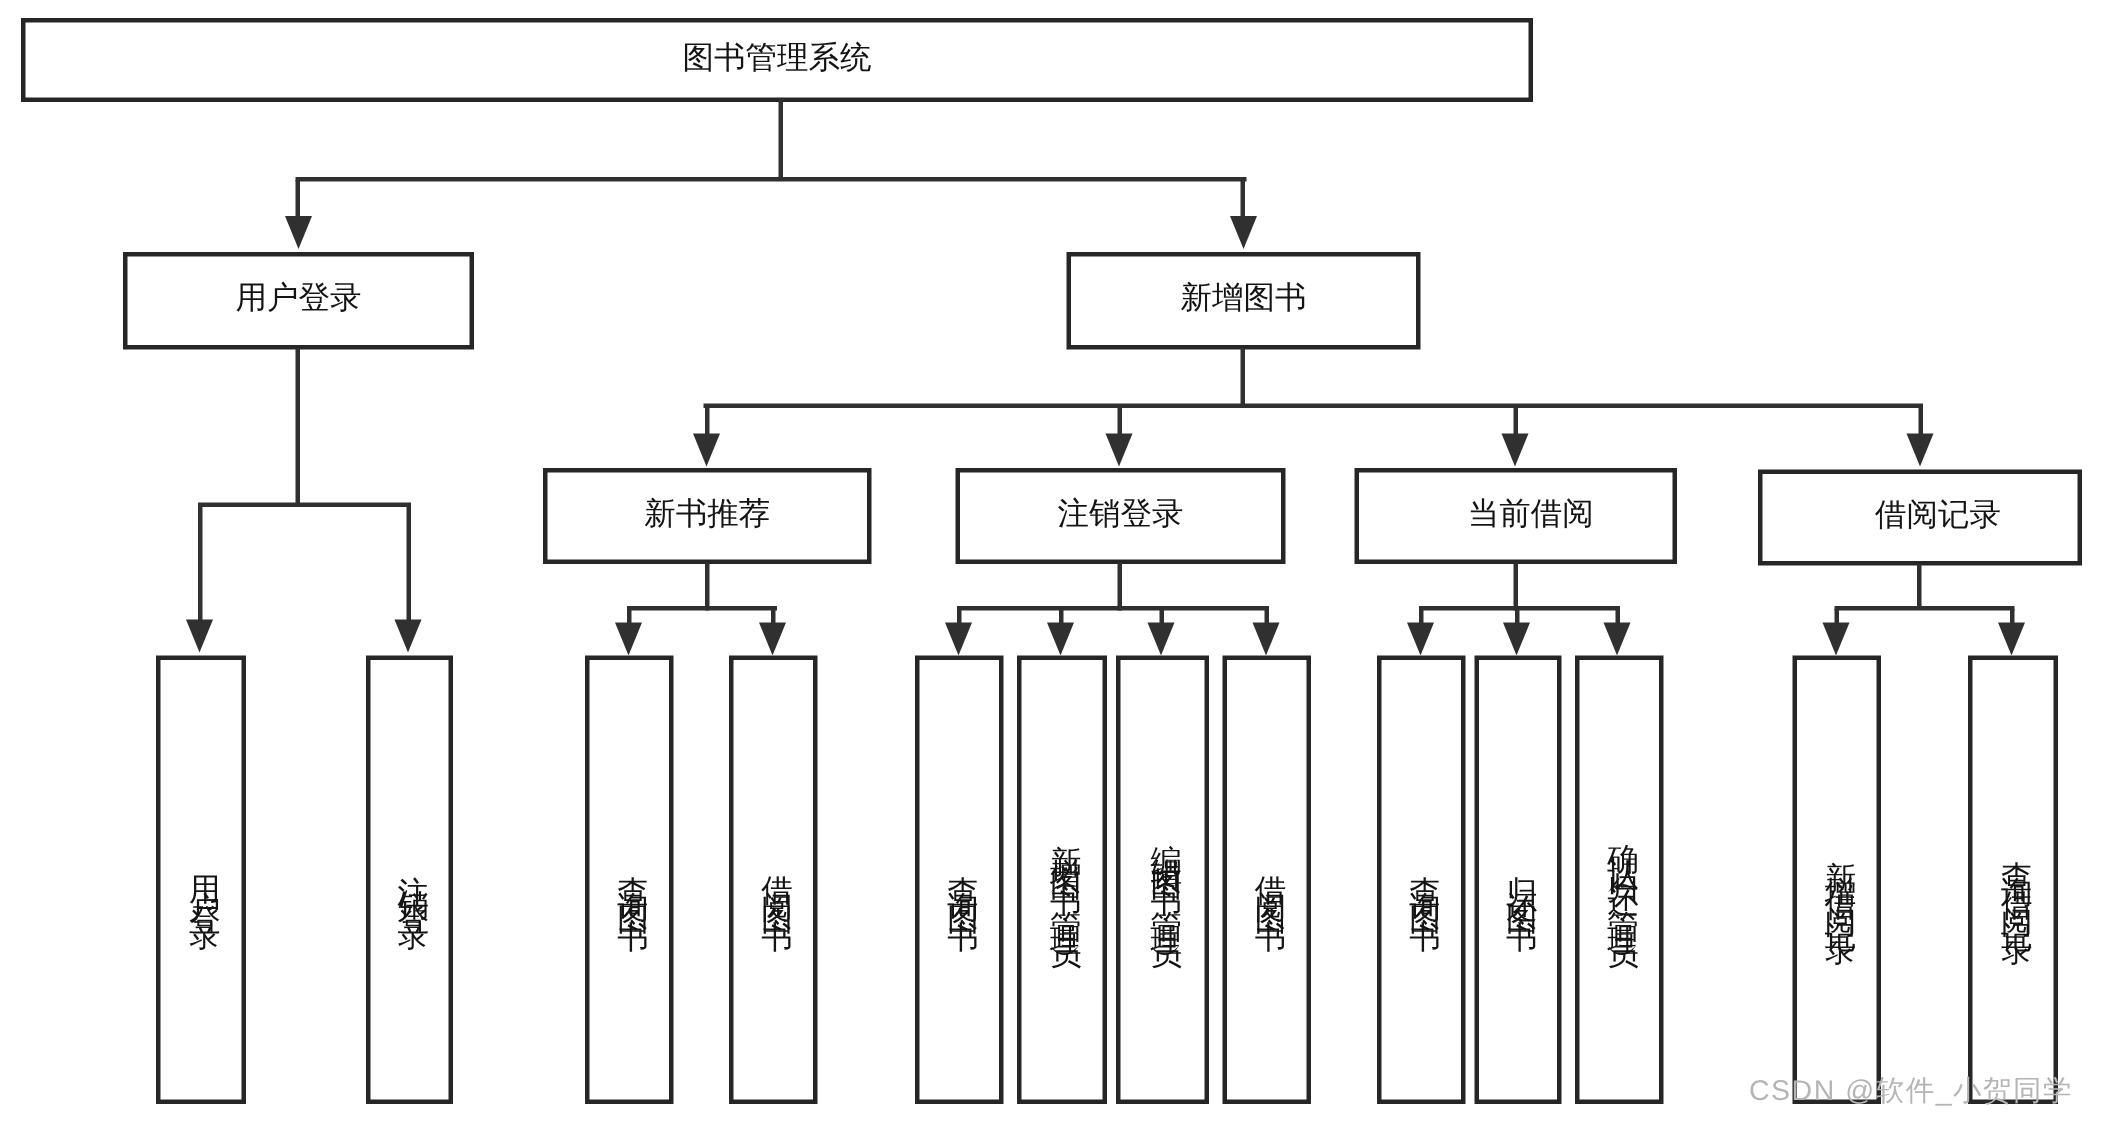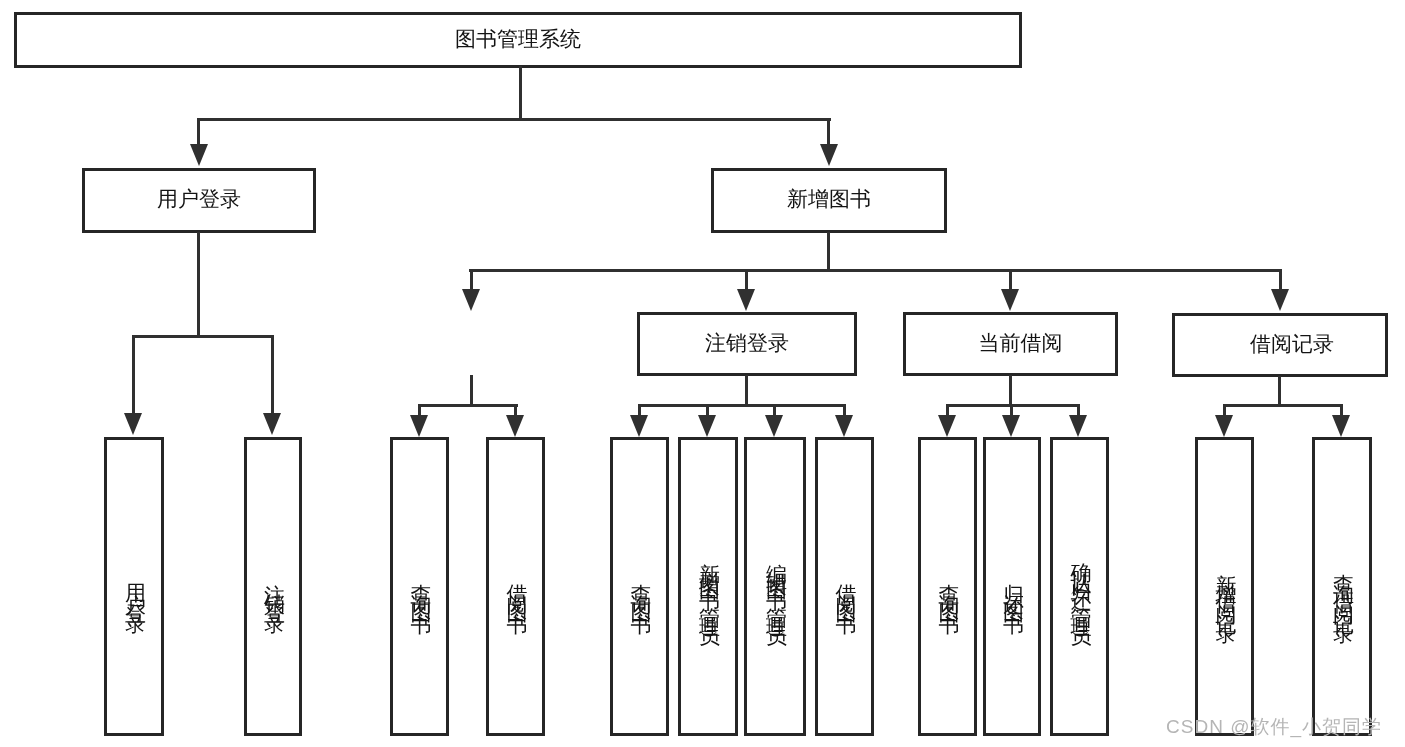--- a/index.html
+++ b/index.html
@@ -58,20 +58,21 @@
   <div class="l" style="left:469px;top:269px;width:813px;height:3px;"></div>
   <div class="l" style="left:470px;top:271px;width:3px;height:20px;"></div>
   <div class="arr" style="left:462px;top:289px;"></div>
   <div class="l" style="left:745px;top:271px;width:3px;height:20px;"></div>
   <div class="arr" style="left:737px;top:289px;"></div>
   <div class="l" style="left:1009px;top:271px;width:3px;height:20px;"></div>
   <div class="arr" style="left:1001px;top:289px;"></div>
   <div class="l" style="left:1279px;top:271px;width:3px;height:20px;"></div>
   <div class="arr" style="left:1271px;top:289px;"></div>
 
+  <div class="node" style="left:362px;top:312px;width:219px;height:64px;">新书推荐</div>
   <div class="node" style="left:637px;top:312px;width:220px;height:64px;">注销登录</div>
   <div class="node" style="left:903px;top:312px;width:215px;height:64px;padding-left:20px;">当前借阅</div>
   <div class="node" style="left:1172px;top:313px;width:216px;height:64px;padding-left:24px;">借阅记录</div>
 
   <div class="l" style="left:470px;top:375px;width:3px;height:32px;"></div>
   <div class="l" style="left:418px;top:404px;width:100px;height:3px;"></div>
   <div class="l" style="left:418px;top:406px;width:3px;height:11px;"></div>
   <div class="arr" style="left:410px;top:415px;"></div>
   <div class="l" style="left:514px;top:406px;width:3px;height:11px;"></div>
   <div class="arr" style="left:506px;top:415px;"></div>

